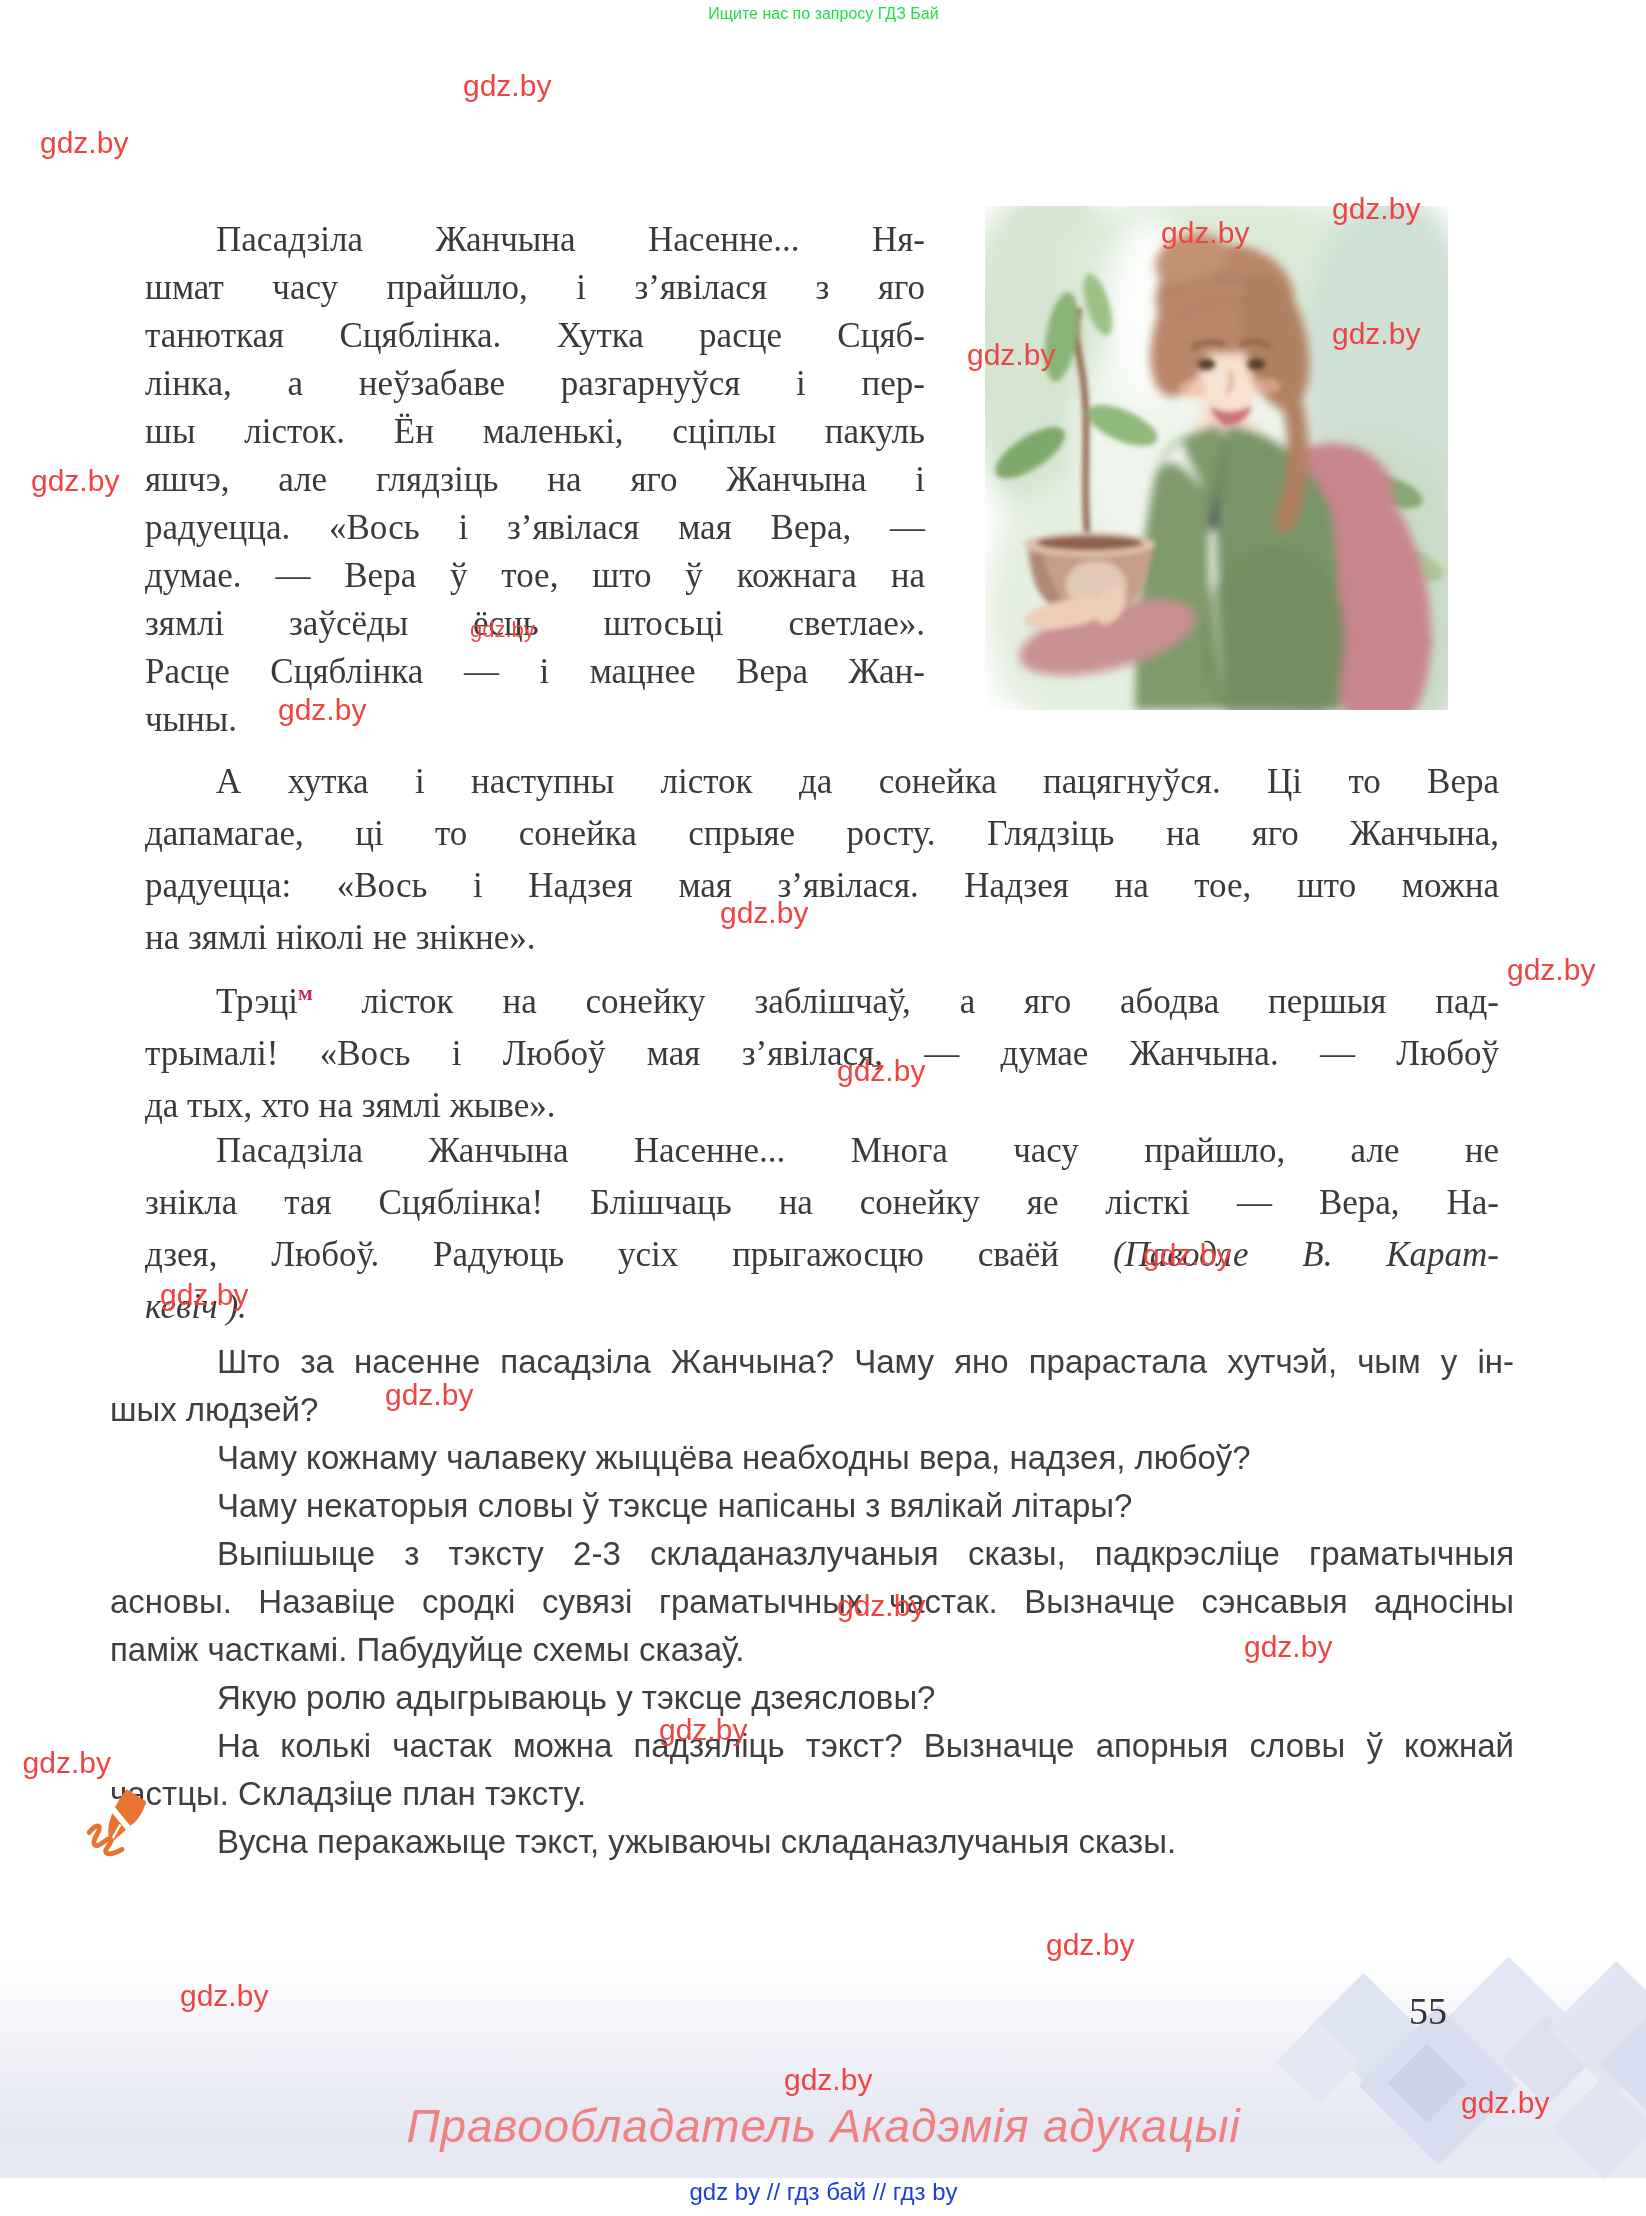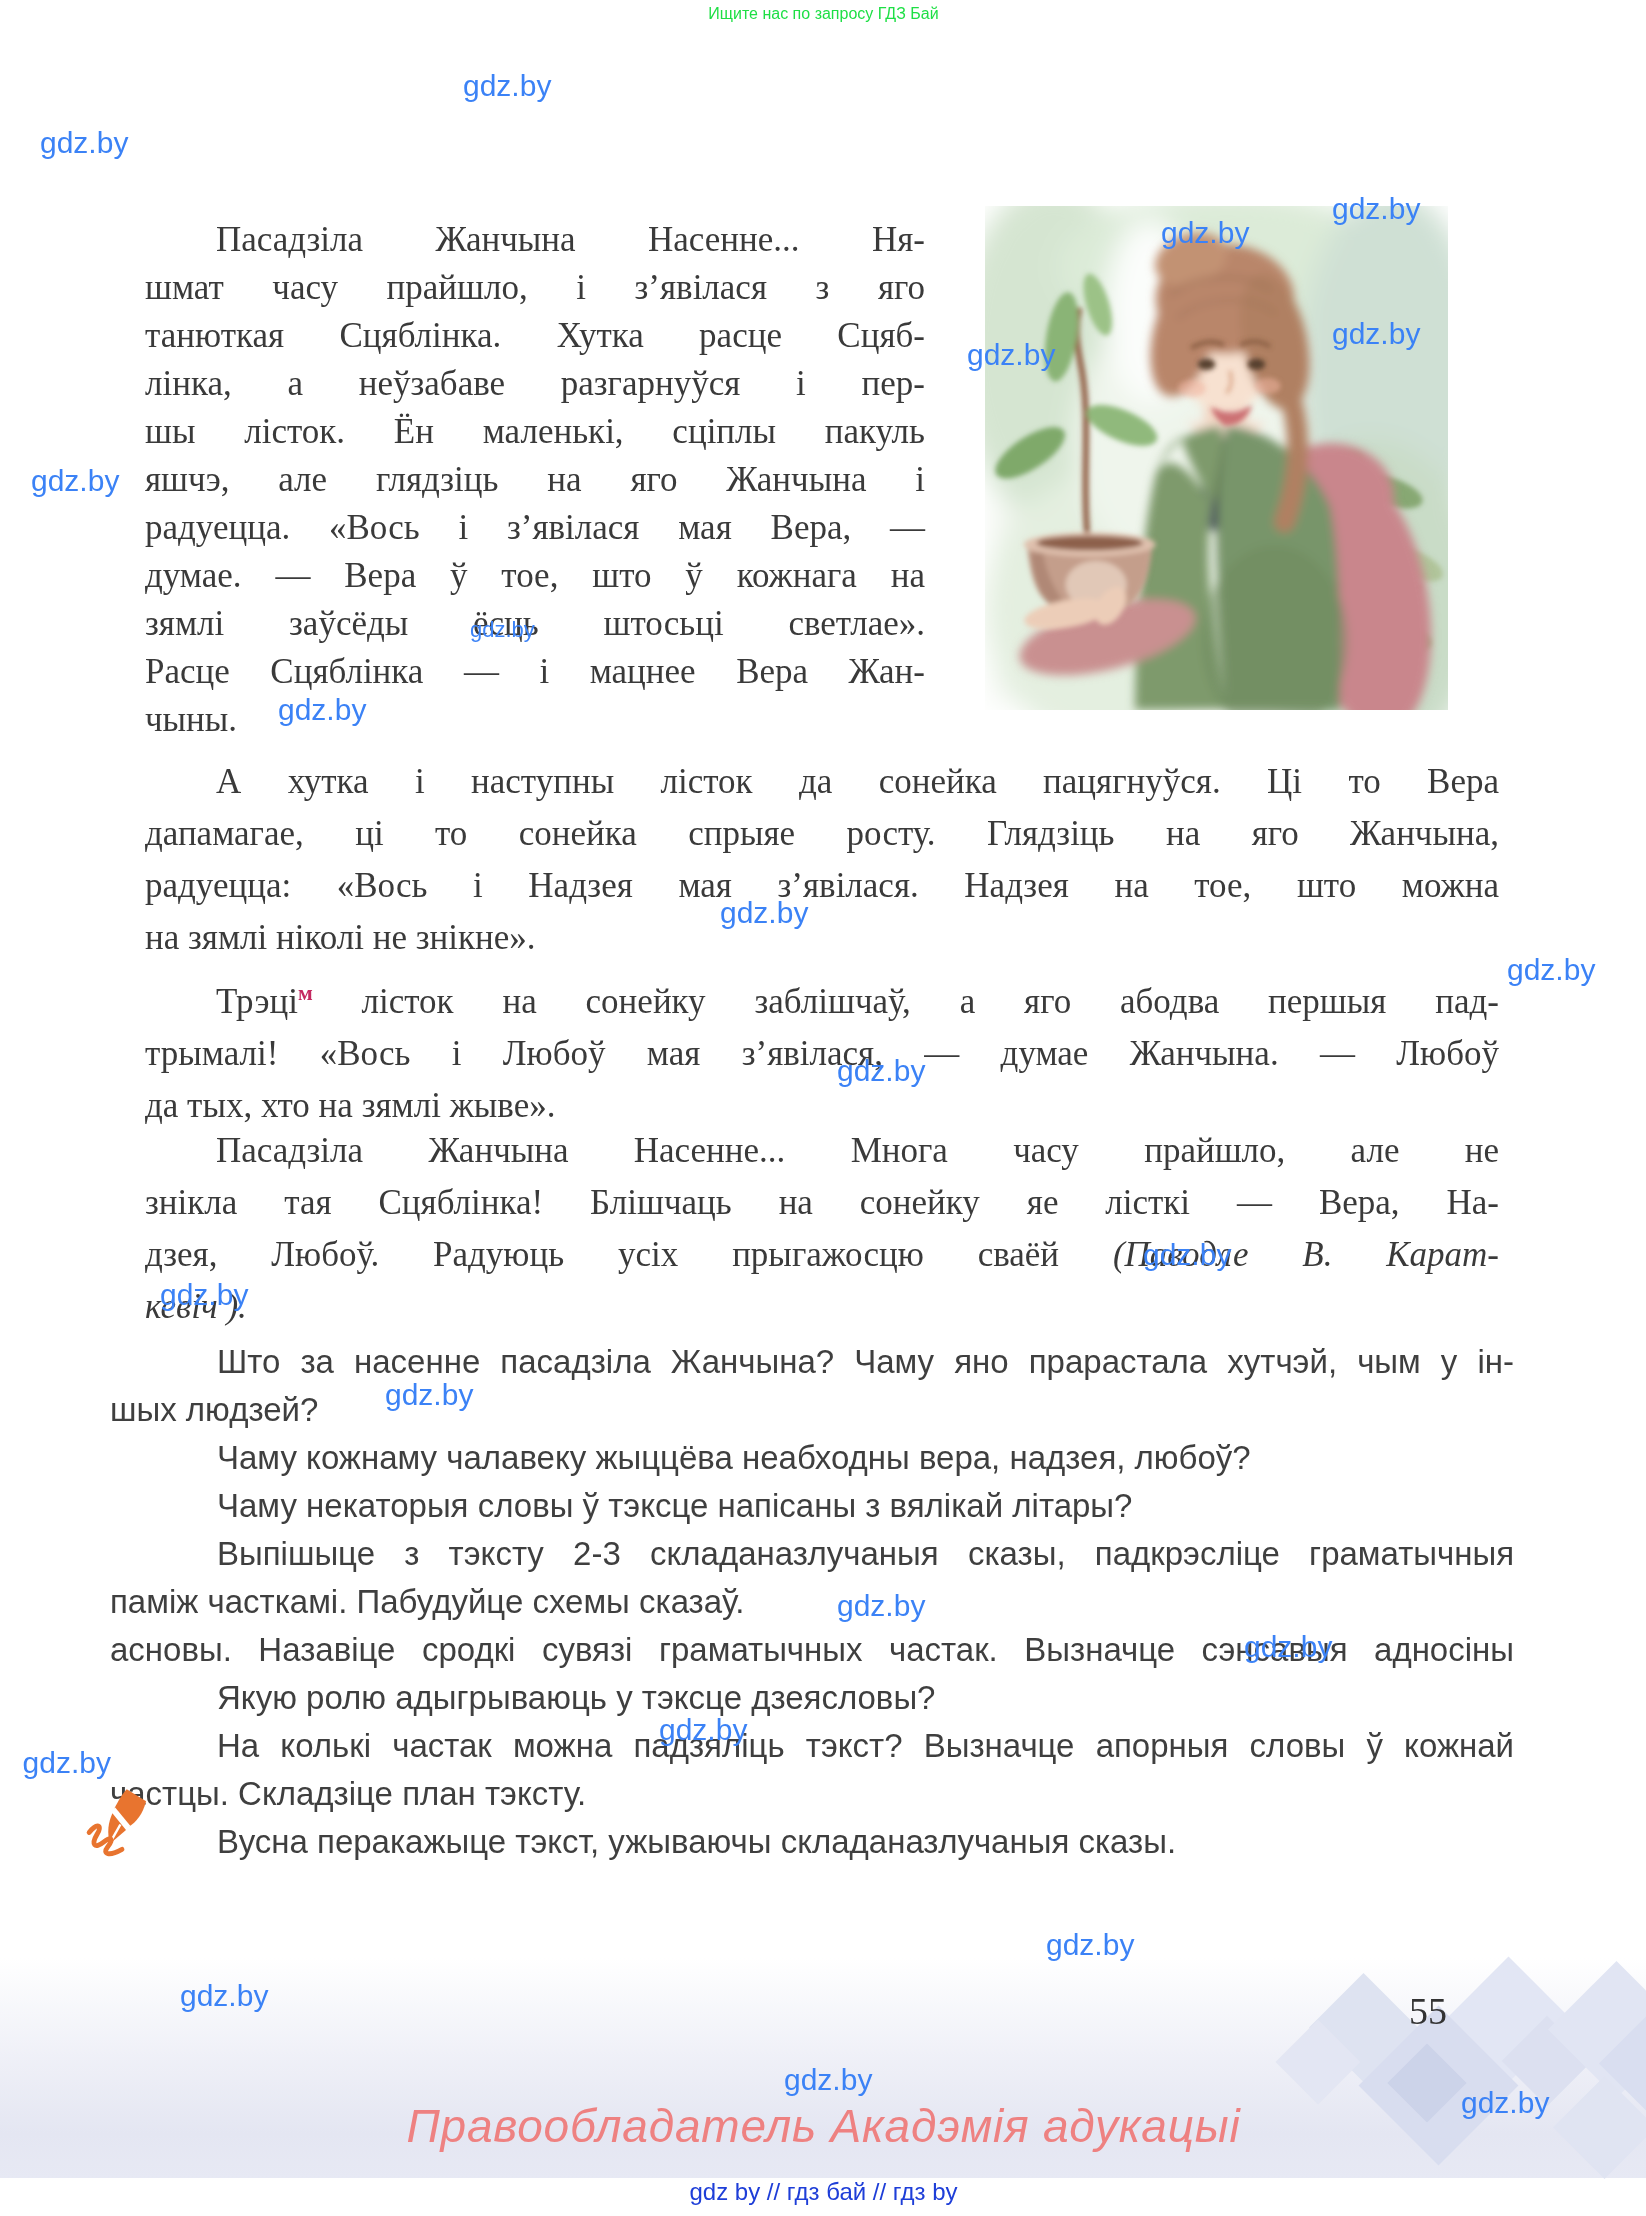--- a/index.html
+++ b/index.html
@@ -17,21 +17,21 @@
   .tline{text-align:left;white-space:nowrap;}
   .just{text-align:justify;text-align-last:justify;white-space:normal;}
   .ind-s{text-indent:71px;}
   .ind-q{text-indent:107px;}
   sup.red{color:var(--sup,#c42960);font-weight:bold;font-size:0.62em;vertical-align:super;}
   .it{font-style:italic;}
   
   .questions{position:absolute;left:110px;top:1338px;width:1404px;
              font-family:"Liberation Sans",sans-serif;font-size:33px;line-height:48px;color:#3f3f3f;}
   
-  .wm{position:absolute;font-family:"Liberation Sans",sans-serif;font-size:30px;color:#3b82f6;z-index:6;white-space:nowrap;}
+  .wm{position:absolute;font-family:"Liberation Sans",sans-serif;font-size:30px;color:#ef4444;z-index:6;white-space:nowrap;}
   .wm.sm{font-size:22px;}
   
   .illus{position:absolute;left:985px;top:206px;width:463px;height:504px;z-index:2;}
   
   .pen{position:absolute;left:85px;top:1786px;width:74px;height:77px;z-index:3;}
   
   .band{position:absolute;left:0;top:1958px;width:1647px;height:220px;
         background:linear-gradient(180deg,rgba(230,232,243,0) 0%,rgba(226,228,241,0.55) 45%,#e4e6f2 80%,#e7e9f4 100%);}
   .dm{position:absolute;transform:rotate(45deg);z-index:1;}
   .pagenum{position:absolute;left:1409px;top:1989px;font-size:38px;color:#333;z-index:4;font-family:"Liberation Serif",serif;}
@@ -194,22 +194,22 @@
         <div class="tline">шых людзей?</div>
       </div>
     <div>
         <div class="tline ind-q">Чаму кожнаму чалавеку жыццёва неабходны вера, надзея, любоў?</div>
       </div>
     <div>
         <div class="tline ind-q">Чаму некаторыя словы ў тэксце напісаны з вялікай літары?</div>
       </div>
     <div>
         <div class="tline just ind-q">Выпішыце з тэксту 2-3 складаназлучаныя сказы, падкрэсліце граматычныя</div>
+        <div class="tline just">асновы. Назавіце сродкі сувязі граматычных частак. Вызначце сэнсавыя адносіны</div>
         <div class="tline">паміж часткамі. Пабудуйце схемы сказаў.</div>
-        <div class="tline just">асновы. Назавіце сродкі сувязі граматычных частак. Вызначце сэнсавыя адносіны</div>
       </div>
     <div>
         <div class="tline ind-q">Якую ролю адыгрываюць у тэксце дзеясловы?</div>
       </div>
     <div>
         <div class="tline just ind-q">На колькі частак можна падзяліць тэкст? Вызначце апорныя словы ў кожнай</div>
         <div class="tline">частцы. Складзіце план тэксту.</div>
       </div>
     <div>
         <div class="tline ind-q">Вусна перакажыце тэкст, ужываючы складаназлучаныя сказы.</div>

